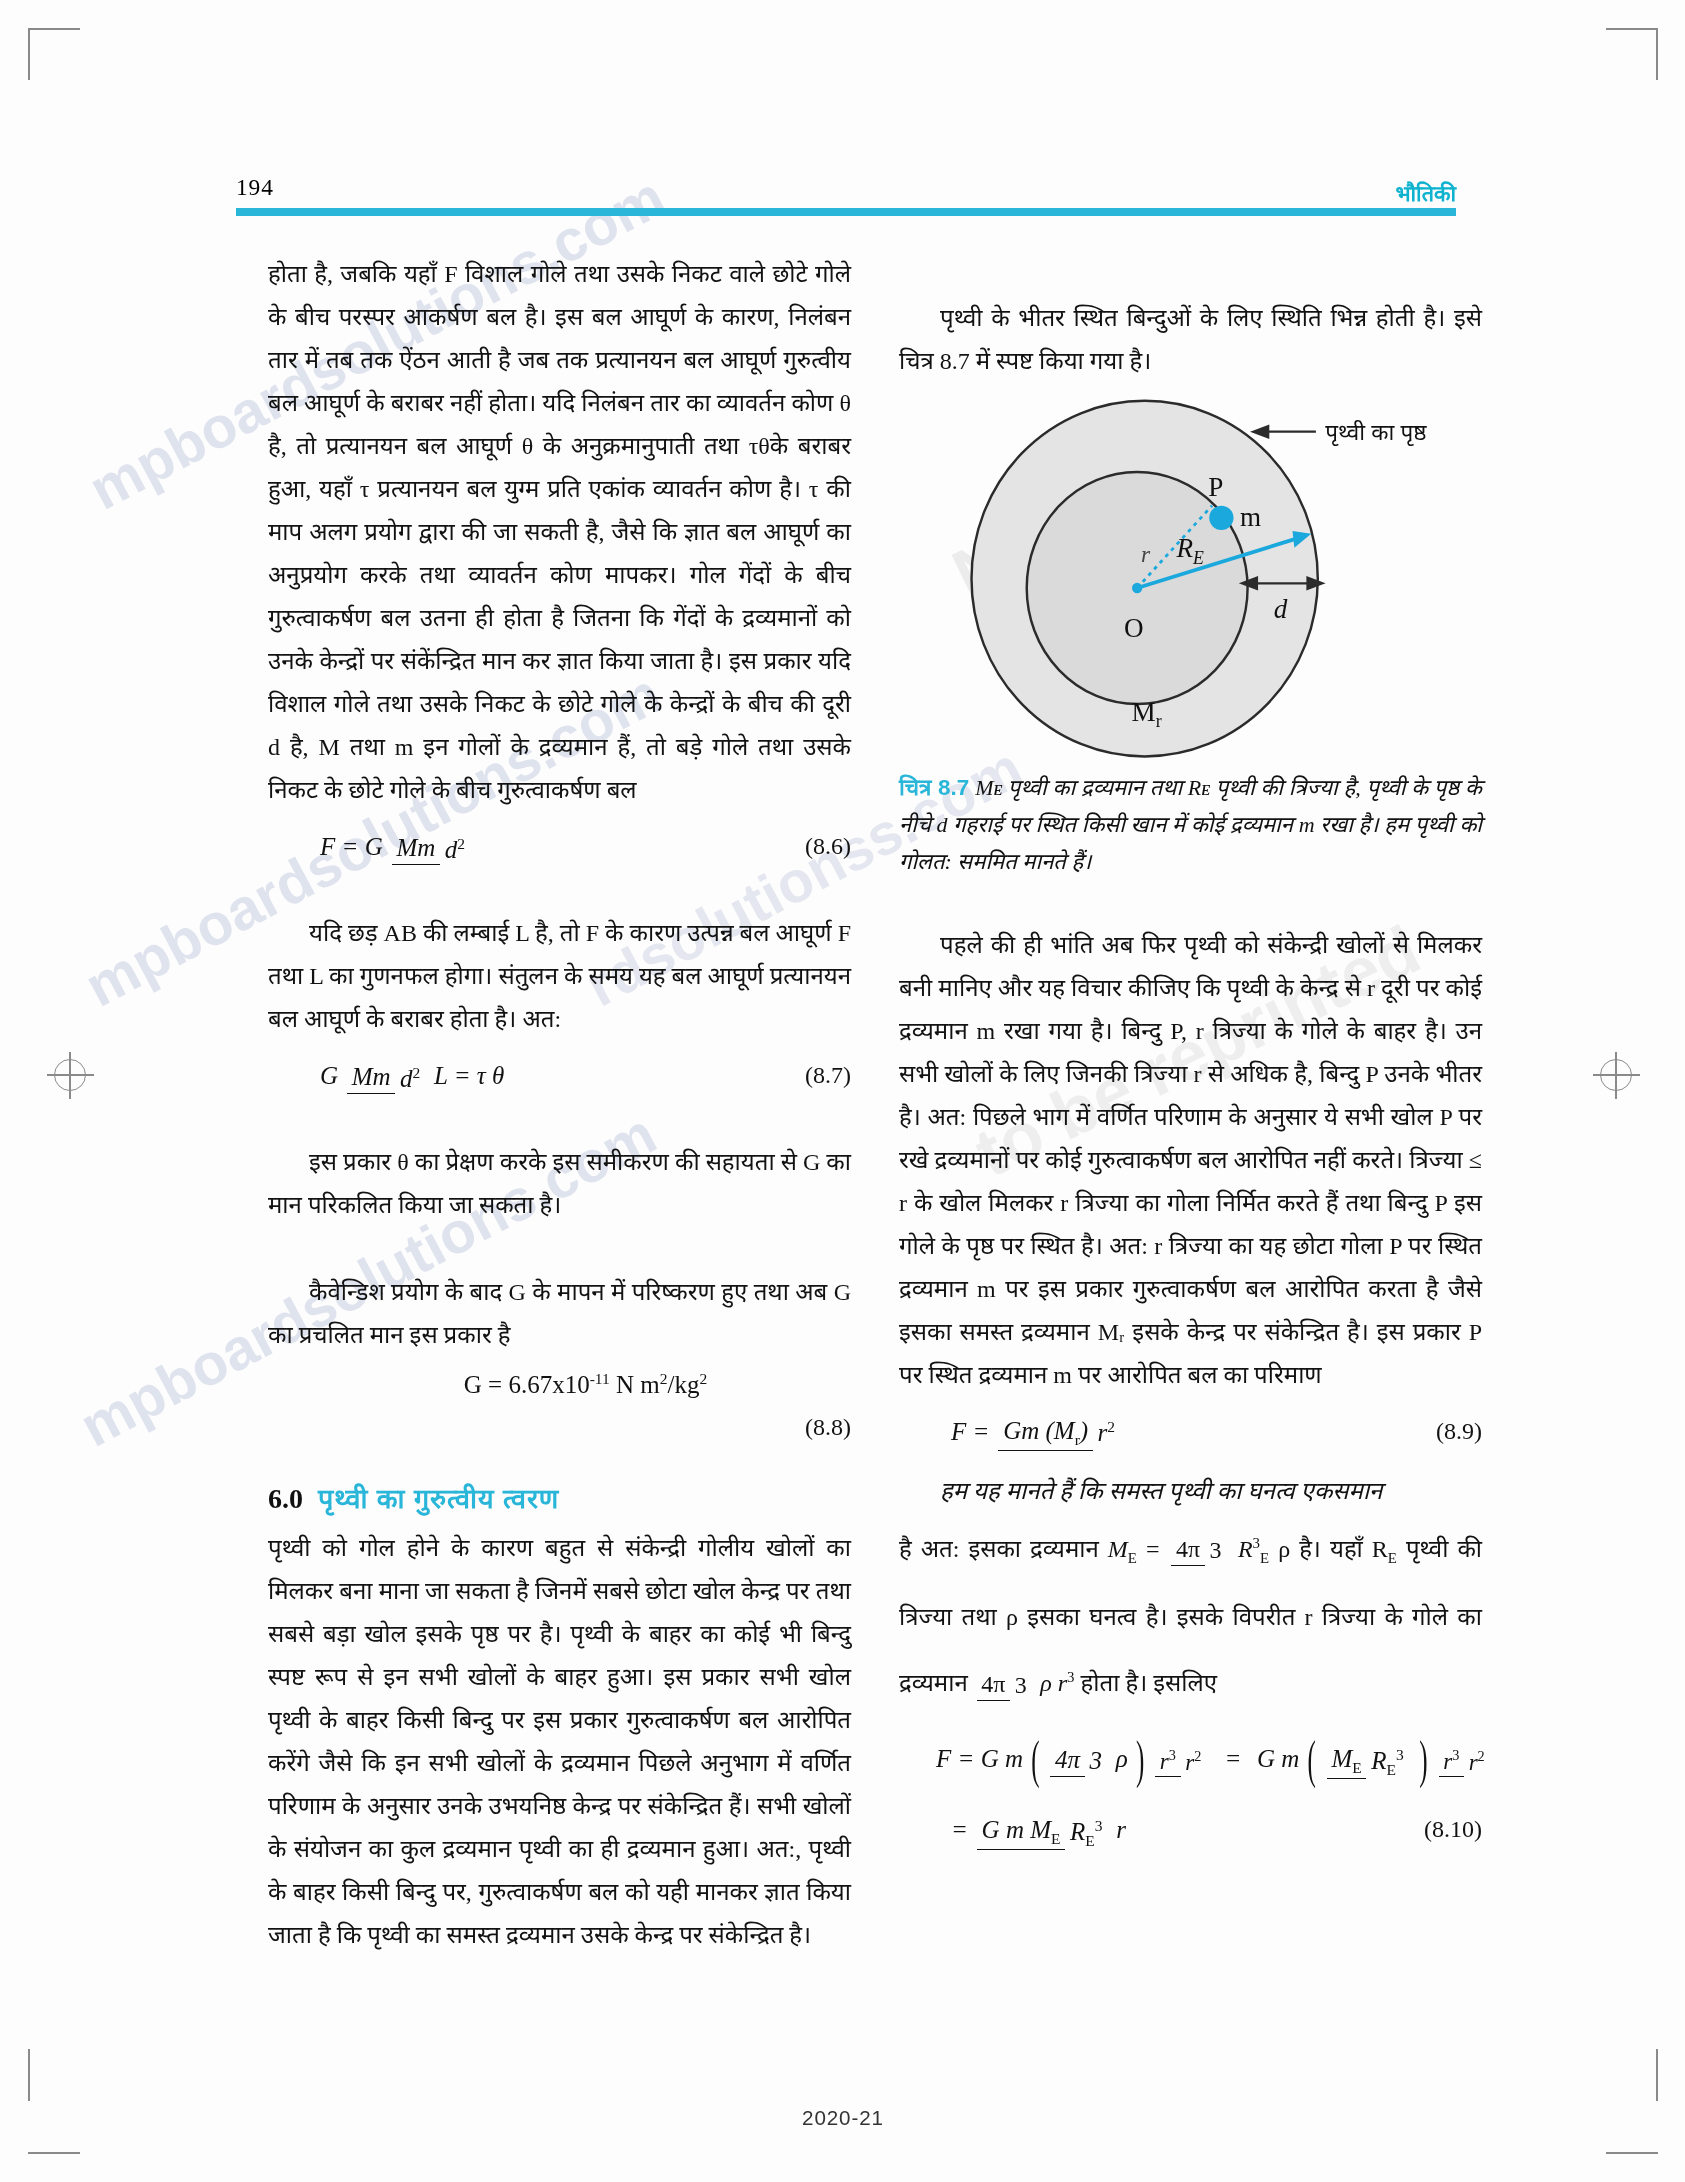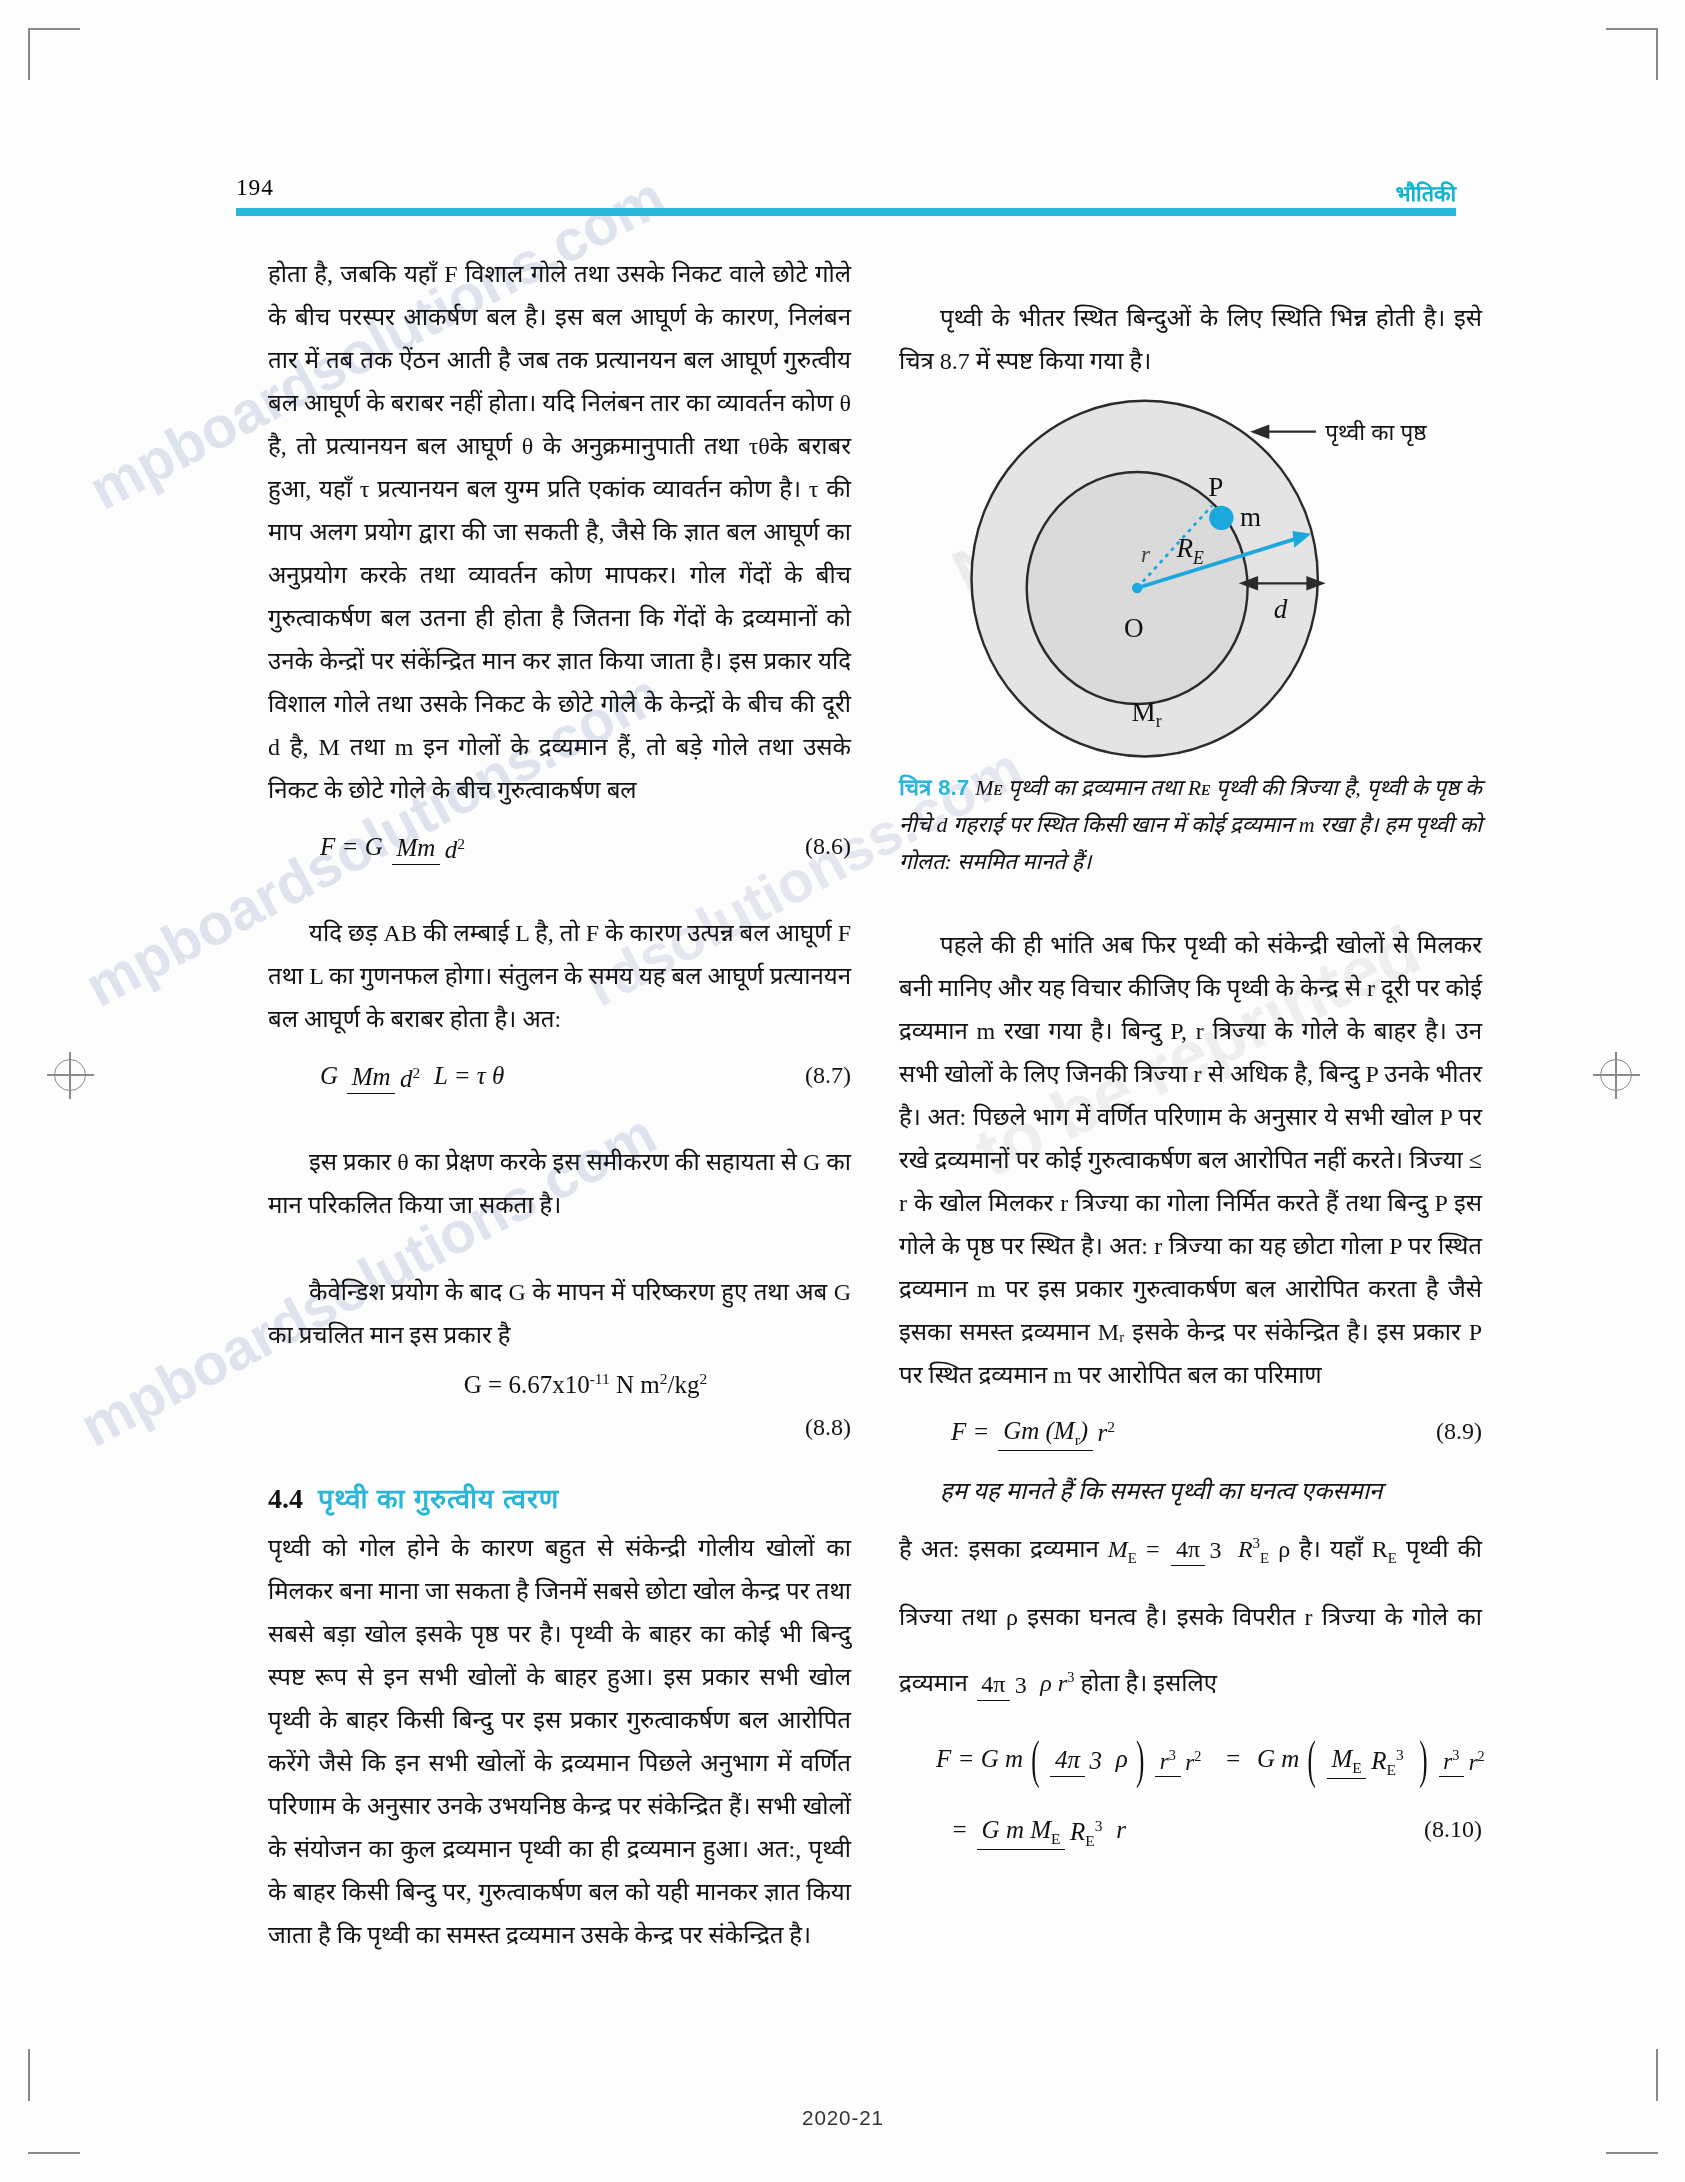--- a/index.html
+++ b/index.html
@@ -243,21 +243,21 @@
     <p class="para indent">कैवेन्डिश प्रयोग के बाद  G के मापन में परिष्करण हुए तथा अब  G का प्रचलित मान इस प्रकार है</p>
 
     <div class="eqline" style="margin-top:0;flex-direction:column;">
       <span class="eq-body" style="font-style:normal;">
         <span>G = 6.67x10</span><span class="upr">-11</span><span> N m</span><span class="upr">2</span><span>/kg</span><span class="upr">2</span>
       </span>
       <span class="eq-num">(8.8)</span>
     </div>
 
     <div class="sec-head">
-      <span class="sec-num">4.4</span>
+      <span class="sec-num">6.0</span>
       <span class="sec-title">पृथ्वी का गुरुत्वीय त्वरण</span>
     </div>
 
     <p class="para">पृथ्वी को गोल होने के कारण बहुत से संकेन्द्री गोलीय खोलों का मिलकर बना माना जा सकता है जिनमें सबसे छोटा खोल केन्द्र पर तथा सबसे बड़ा खोल इसके पृष्ठ पर है। पृथ्वी के बाहर का कोई भी बिन्दु स्पष्ट रूप से इन सभी खोलों के बाहर हुआ। इस प्रकार सभी खोल पृथ्वी के बाहर किसी बिन्दु पर इस प्रकार गुरुत्वाकर्षण बल आरोपित करेंगे जैसे कि इन सभी खोलों के द्रव्यमान पिछले अनुभाग में वर्णित परिणाम के अनुसार उनके उभयनिष्ठ केन्द्र पर संकेन्द्रित हैं। सभी खोलों के संयोजन का कुल द्रव्यमान पृथ्वी का ही द्रव्यमान हुआ। अत:, पृथ्वी के बाहर किसी बिन्दु पर, गुरुत्वाकर्षण बल को यही मानकर ज्ञात किया जाता है कि पृथ्वी का समस्त द्रव्यमान उसके केन्द्र पर संकेन्द्रित है।</p>
   </div>
 
   <div class="col col-right">
 
     <p class="para indent">पृथ्वी के भीतर स्थित बिन्दुओं के लिए स्थिति भिन्न होती है। इसे चित्र 8.7 में स्पष्ट किया गया है।</p>
 

